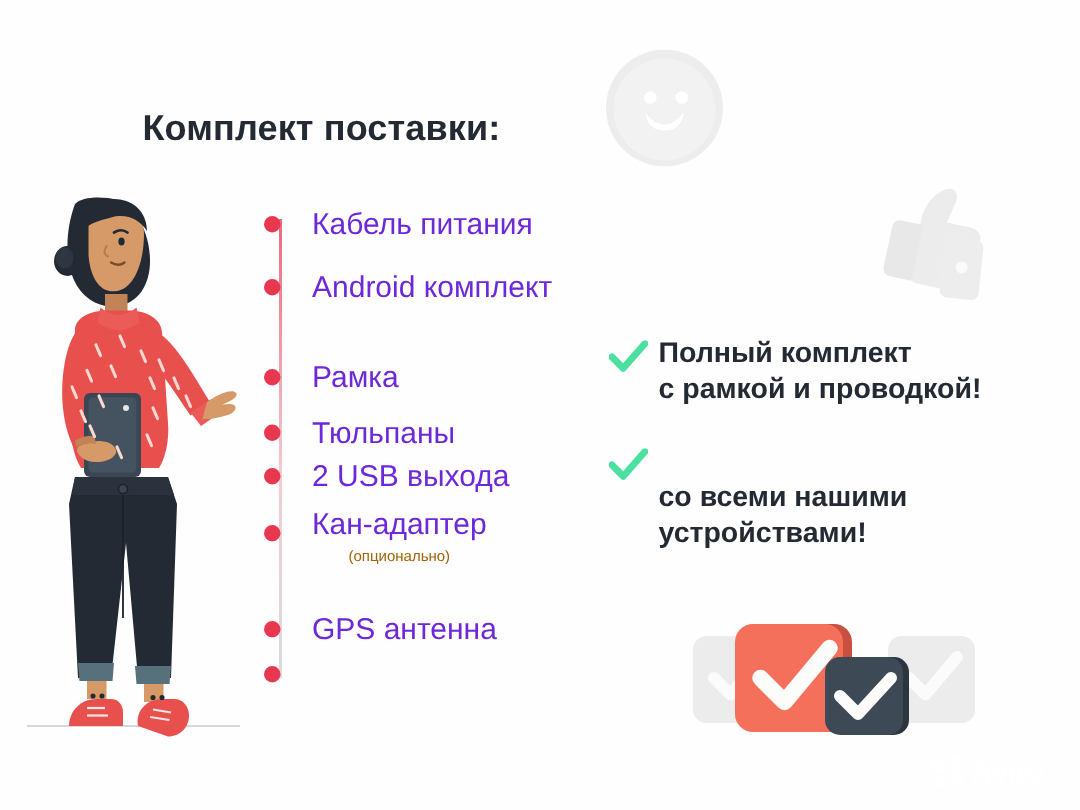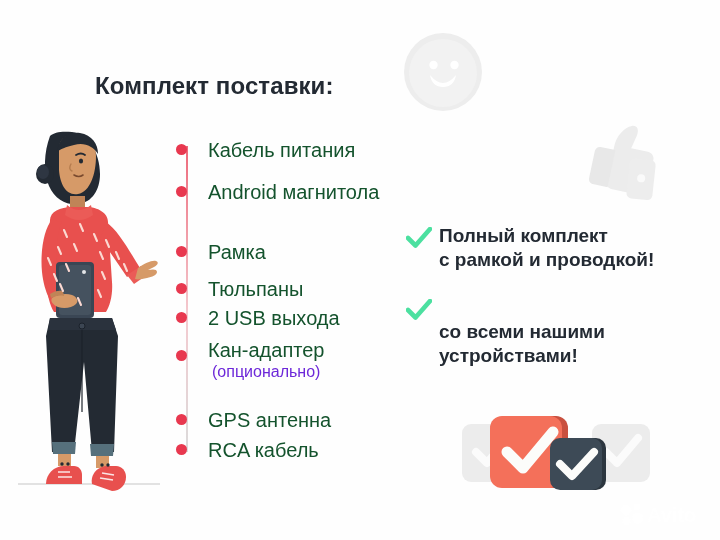--- a/index.html
+++ b/index.html
@@ -36,25 +36,25 @@
     background:linear-gradient(#E8384F,#f0b9c0 55%,#cfcfcf);
     opacity:.75;
   }
   .li{position:absolute;left:0;display:flex;align-items:flex-start;}
   .dot{
     width:11px;height:11px;border-radius:50%;
     background:#E8384F;flex:0 0 auto;margin-top:6px;
   }
   .li-text{margin-left:21px;}
   .li-main{
-    font-size:20px;font-weight:normal;color:#14532d;
+    font-size:20px;font-weight:normal;color:#6d28d9;
     line-height:24px;white-space:nowrap;text-align:right;
   }
   .li-sub{
-    font-size:16px;color:#6d28d9;line-height:17px;
+    font-size:10px;color:#a16207;line-height:17px;
     text-align:center;margin-top:1px;
   }
 
   
   .callouts{position:absolute;left:406px;top:224px;width:300px;}
   .callout{position:absolute;display:flex;align-items:flex-start;}
   .chk{flex:0 0 auto;margin-top:3px;margin-right:7px;}
   .callout-text{
     font-size:19px;line-height:24px;color:#232A33;font-weight:bold;
     white-space:nowrap;
@@ -197,21 +197,21 @@
     <div class="li" style="top:10px">
       <span class="dot"></span>
       <span class="li-text">
         <span class="li-main">Кабель питания</span>
       </span>
     </div>
 
     <div class="li" style="top:52px">
       <span class="dot"></span>
       <span class="li-text">
-        <span class="li-main">Android магнитола</span>
+        <span class="li-main">Android комплект</span>
       </span>
     </div>
 
     <div class="li" style="top:112px">
       <span class="dot"></span>
       <span class="li-text">
         <span class="li-main">Рамка</span>
       </span>
     </div>
 
@@ -239,23 +239,20 @@
 
     <div class="li" style="top:280px">
       <span class="dot"></span>
       <span class="li-text">
         <span class="li-main">GPS антенна</span>
       </span>
     </div>
 
     <div class="li" style="top:310px">
       <span class="dot"></span>
-      <span class="li-text">
-        <span class="li-main">RCA кабель</span>
-      </span>
     </div>
   </div>
 
   <div class="callouts">
 
     <div class="callout" style="top:0px;left:0px">
       <span class="chk">
         <svg width="26" height="22" viewBox="0 0 26 22">
           <path d="M2 11 L9.5 18.5 L24 2" stroke="#4CE0A0" stroke-width="4.6" fill="none" stroke-linecap="round" stroke-linejoin="round"></path>
         </svg>

